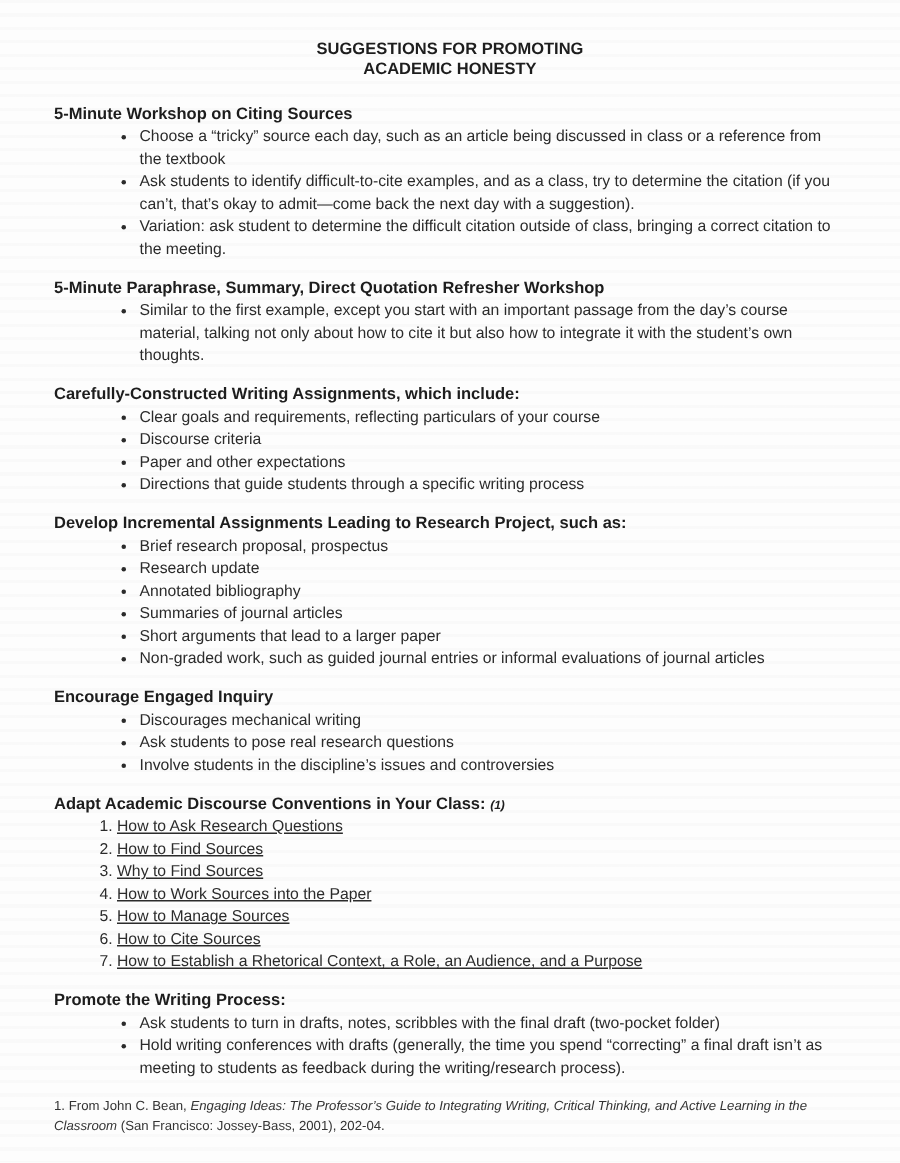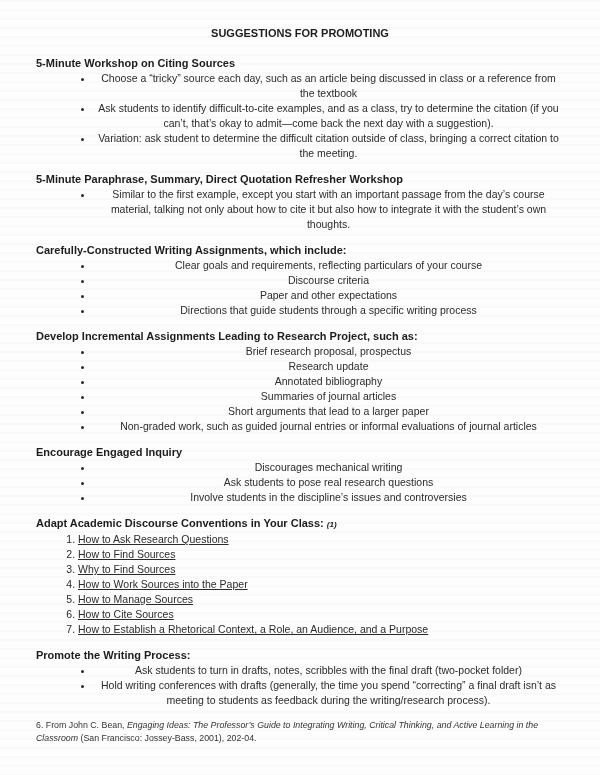--- a/index.html
+++ b/index.html
@@ -43,21 +43,20 @@
   }
   .heading-note {
     font-weight: bold;
     font-style: italic;
     font-size: 8px;
   }
   ul.bullets {
     margin: 0;
     padding: 0 0 0 57px;
     list-style: disc;
-    text-align: center;
   }
   ol.numbers {
     margin: 0;
     padding: 0 0 0 42px;
     list-style: decimal;
     text-decoration: underline;
   }
   li {
     font-size: 10.5px;
     line-height: 15px;
@@ -72,20 +71,21 @@
   }
   .footnote .italic { font-style: italic; }
 </style>
 </head>
 <body>
 
 <div class="page">
 
   <div class="doc-title">
     <div>SUGGESTIONS FOR PROMOTING</div>
+    <div>ACADEMIC HONESTY</div>
   </div>
 
   <div class="section">
     <div class="section-heading">5-Minute Workshop on Citing Sources</div>
     <ul class="bullets">
       <li>Choose a “tricky” source each day, such as an article being discussed in class or a reference from the textbook</li>
       <li>Ask students to identify difficult-to-cite examples, and as a class, try to determine the citation (if you can’t, that’s okay to admit—come back the next day with a suggestion).</li>
       <li>Variation: ask student to determine the difficult citation outside of class, bringing a correct citation to the meeting.</li>
     </ul>
   </div>
@@ -142,15 +142,15 @@
   </div>
 
   <div class="section">
     <div class="section-heading">Promote the Writing Process:</div>
     <ul class="bullets">
       <li>Ask students to turn in drafts, notes, scribbles with the final draft (two-pocket folder)</li>
       <li>Hold writing conferences with drafts (generally, the time you spend “correcting” a final draft isn’t as meeting to students as feedback during the writing/research process).</li>
     </ul>
   </div>
 
-  <div class="footnote"><span>6. From John C. Bean, </span><span class="italic">Engaging Ideas: The Professor’s Guide to Integrating Writing, Critical Thinking, and Active Learning in the Classroom</span><span> (San Francisco: Jossey-Bass, 2001), 202-04.</span></div>
+  <div class="footnote"><span>1. From John C. Bean, </span><span class="italic">Engaging Ideas: The Professor’s Guide to Integrating Writing, Critical Thinking, and Active Learning in the Classroom</span><span> (San Francisco: Jossey-Bass, 2001), 202-04.</span></div>
 
 </div>
 
 </body></html>

